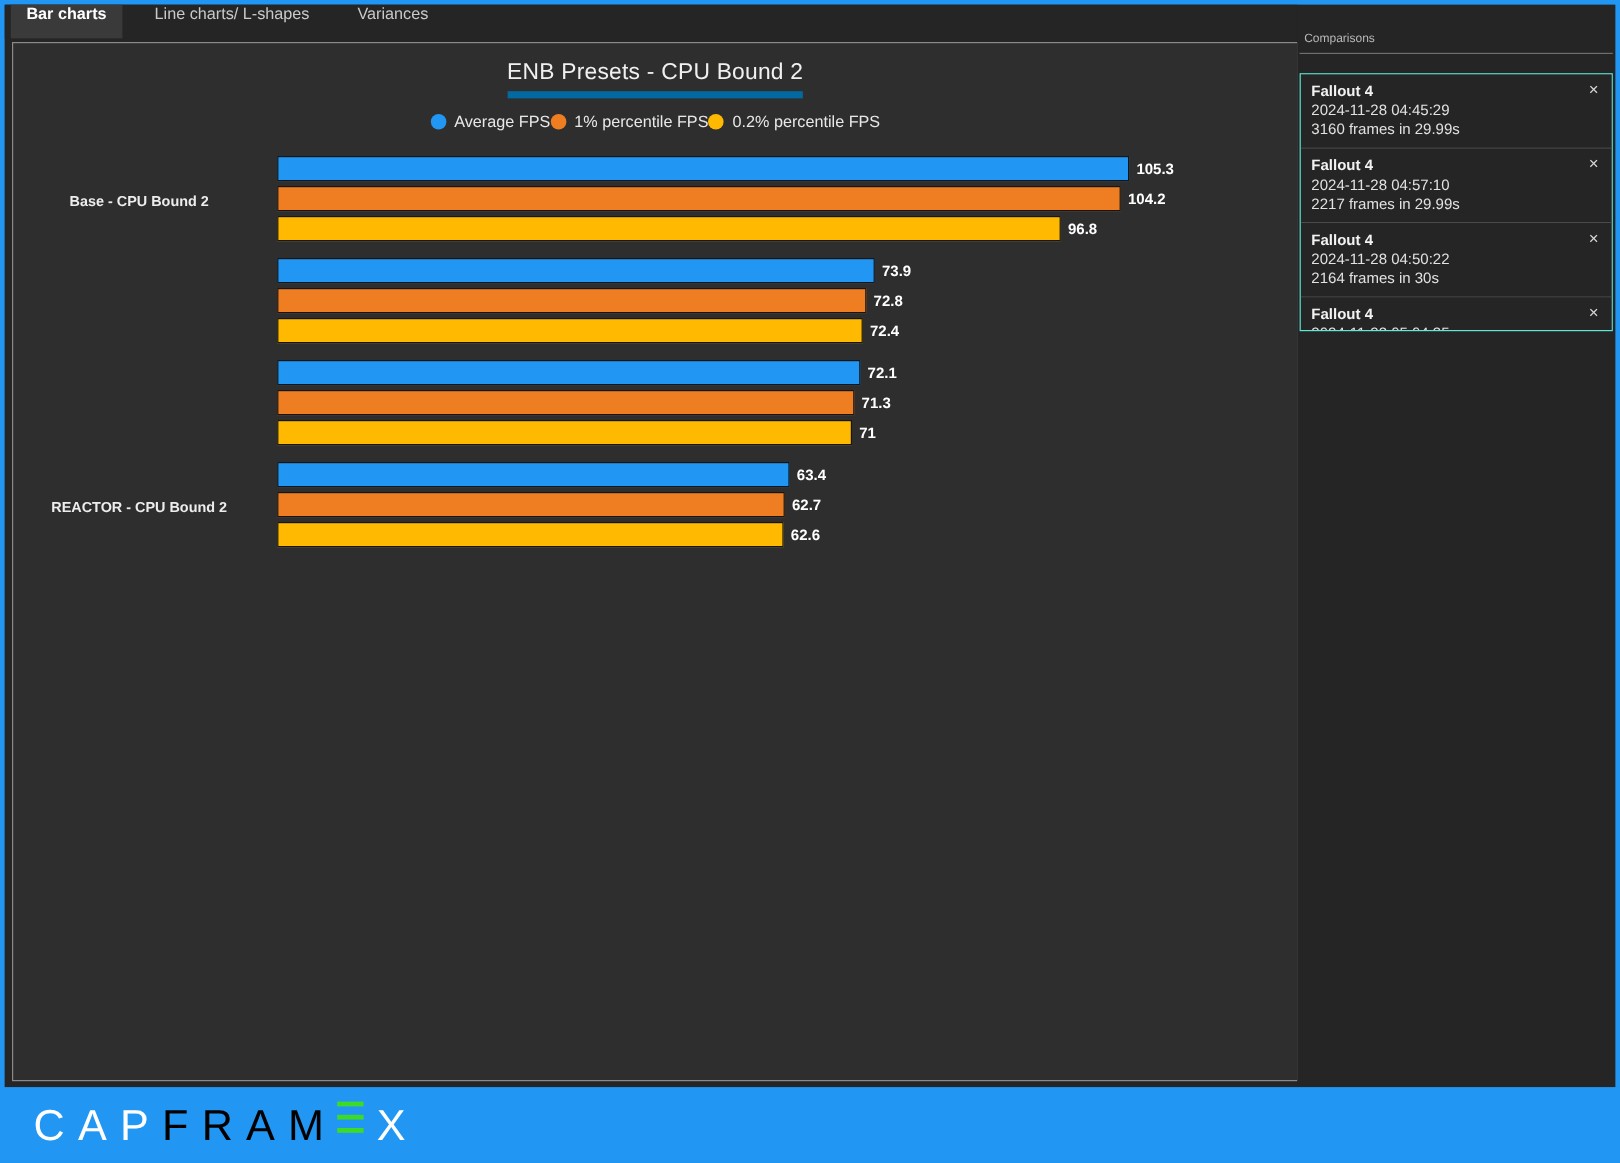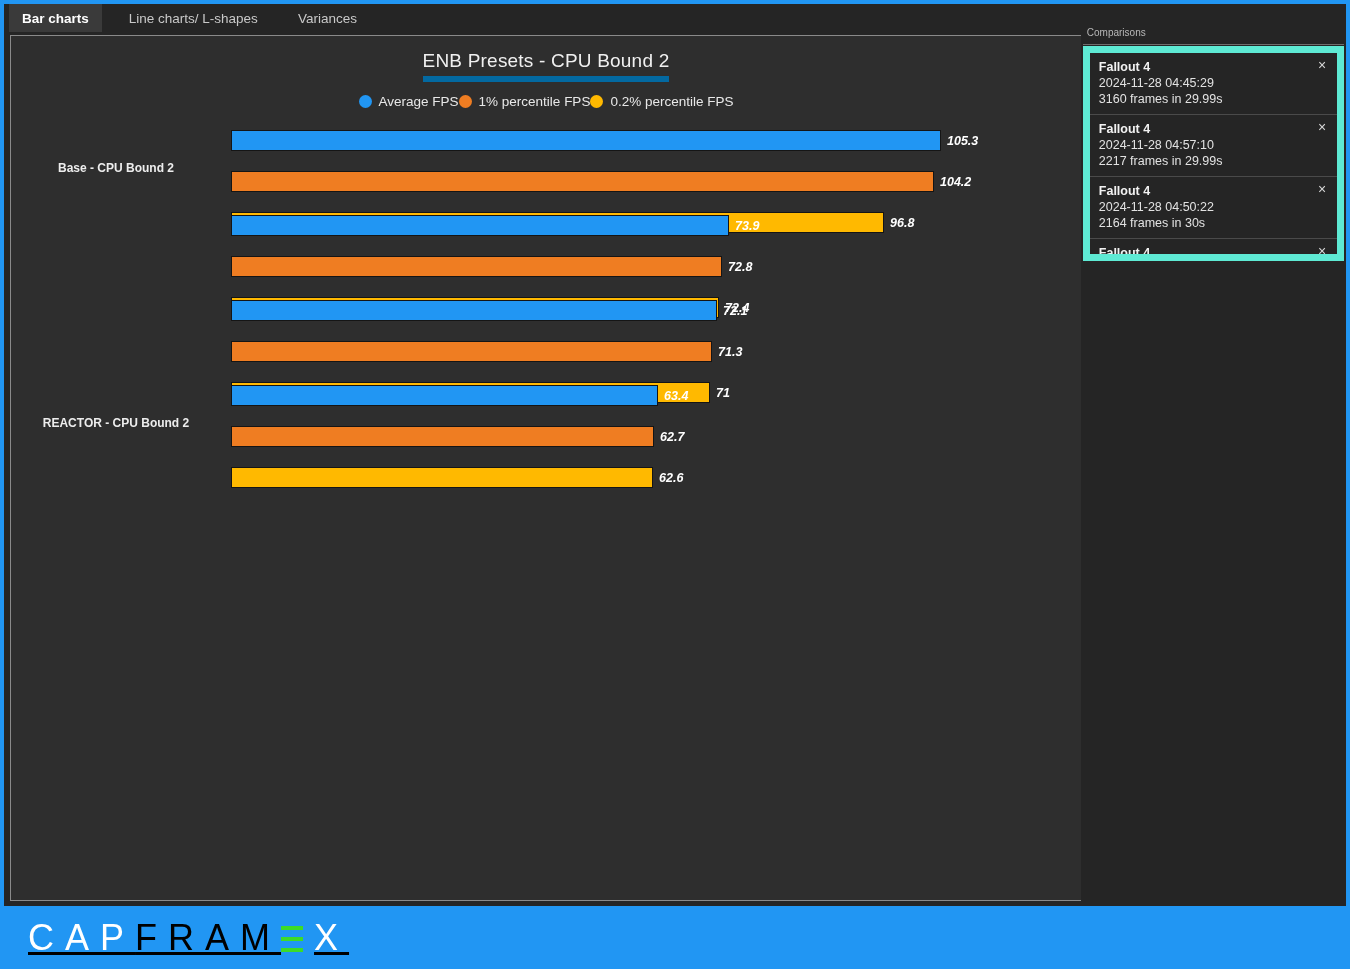--- a/index.html
+++ b/index.html
@@ -30,21 +30,21 @@
     background: #252525;
   }
   .tabbar {
     height: 28px;
     display: flex;
     align-items: stretch;
     background: #252525;
     padding-left: 5px;
   }
   .tab {
-    display: flex; align-items: center;
+    display: flex; 
     padding: 0 13px;
     font-size: 13.5px;
     color: #c9c9c9;
     background: transparent;
     white-space: nowrap;
     cursor: pointer;
   }
   .tab.selected {
     background: #3a3a3a;
     color: #ffffff;
@@ -98,24 +98,23 @@
     text-align: center;
   }
   .bars {
     position: absolute;
     left: 220px; top: 5px; right: 8px;
     height: 75px;
   }
   .bar-row {
     position: relative;
     height: 21px;
-    margin-bottom: 20px;
+    margin-bottom: 4px;
     display: flex;
     align-items: center;
-    font-style: italic;
   }
   .bar {
     height: 21px;
     border: 1px solid #151515;
     display: block;
   }
   .bar-value {
     font-size: 12.5px;
     font-weight: bold;
     color: #ffffff;
@@ -131,22 +130,22 @@
     position: relative;
   }
   .sidebar-title {
     font-size: 10px;
     color: #b8b8b8;
     padding: 11px 0 6px 4px;
     border-bottom: 1px solid #6e6e6e;
     margin: 12px 2px 0 2px;
   }
   .cmp-list {
-    margin: 1px 2px 0 2px;
-    border: 7px solid #5eead4;
+    margin: 16px 2px 0 2px;
+    border: 1px solid #5eead4;
     background: #252525;
     height: 215px;
     overflow: hidden;
   }
   .cmp-item {
     position: relative;
     padding: 6px 8px 7px 9px;
     border-bottom: 1px solid #4a4a4a;
     background: #252525;
     cursor: pointer;
@@ -177,26 +176,25 @@
   .footer {
     position: absolute;
     left: 0; bottom: 0;
     width: 1350px; height: 63px;
     background: #2196f3;
     display: flex;
     align-items: center;
   }
   .logo {
     display: flex;
-    align-items: center;
+    align-items: flex-start;
     margin-left: 28px;
     font-size: 36px;
     letter-spacing: 11px;
     font-weight: 300;
-    text-decoration: underline;
   }
   .logo .white { color: #ffffff; }
   .logo .green { color: #000000; }
   .logo .eicon {
     display: inline-block;
     width: 22px; height: 26px;
     margin-right: 11px;
     position: relative;
     top: 1px;
   }

